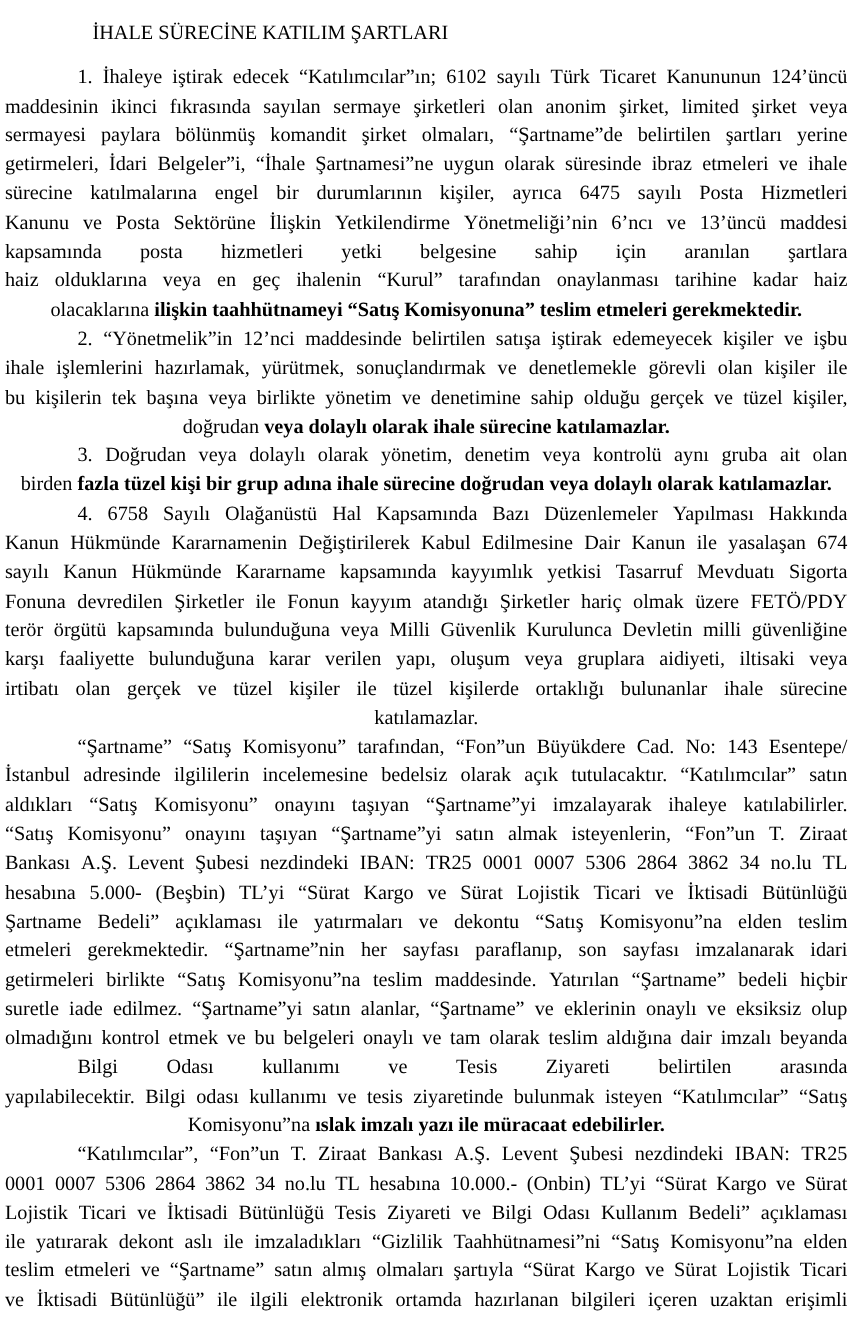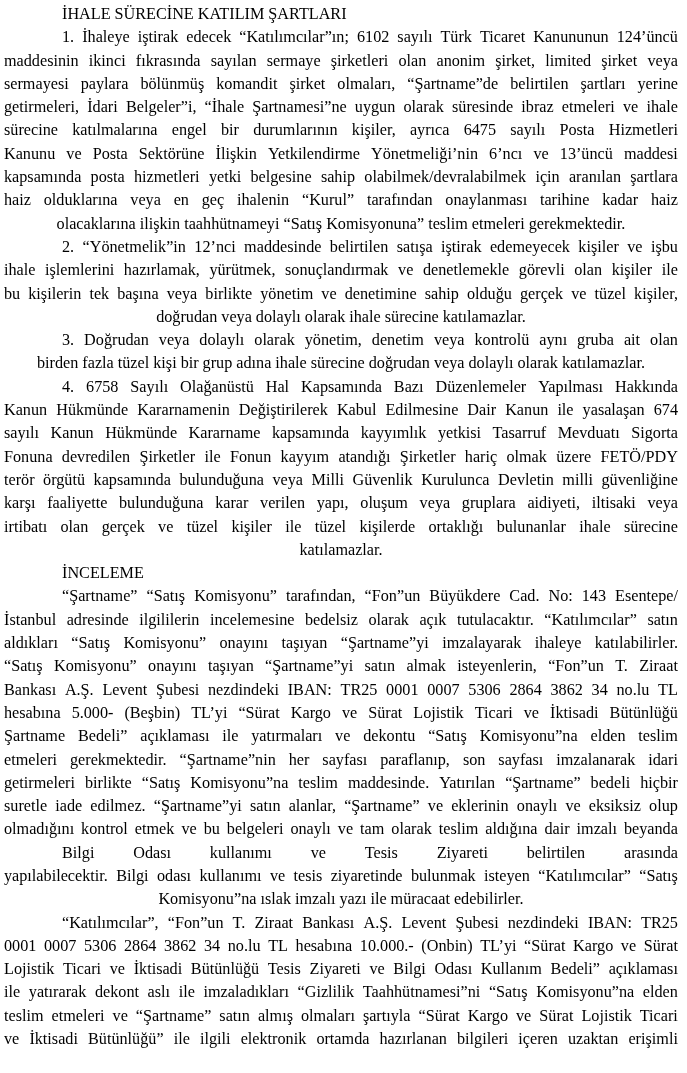--- a/index.html
+++ b/index.html
@@ -6,42 +6,42 @@
   body { width: 687px; height: 1073px; overflow: hidden; }
   .page {
     position: relative;
     padding: 3px 9px 0 4px;
     width: 674px;
     font-family: "Liberation Serif", "DejaVu Serif", serif;
     font-size: 16.2px;
     line-height: 23.3px;
     color: #000000;
   }
-  .heading { margin: 0; padding-left: 58px; font-weight: normal; font-size: 16.2px; }
+  .heading { margin: 12px; padding-left: 58px; font-weight: normal; font-size: 16.2px; }
   .para { margin: 0; text-align: justify; }
   
   .jl { display: flex; justify-content: space-between; white-space: pre; }
   .jl.first { padding-left: 58px; }
   .jl.last { justify-content: center; }
-  .jl.last span + span { margin-left: 4px; }
+  .jl.last span + span { margin-left: 4px; font-weight: bold; }
 </style>
 </head>
 <body>
 
 <div class="page">
 
   <h2 class="heading">İHALE SÜRECİNE KATILIM ŞARTLARI</h2>
   <div class="para">
       <div class="jl first"><span>1.</span><span>İhaleye</span><span>iştirak</span><span>edecek</span><span>“Katılımcılar”ın;</span><span>6102</span><span>sayılı</span><span>Türk</span><span>Ticaret</span><span>Kanununun</span><span>124’üncü</span></div>
       <div class="jl"><span>maddesinin</span><span>ikinci</span><span>fıkrasında</span><span>sayılan</span><span>sermaye</span><span>şirketleri</span><span>olan</span><span>anonim</span><span>şirket,</span><span>limited</span><span>şirket</span><span>veya</span></div>
       <div class="jl"><span>sermayesi</span><span>paylara</span><span>bölünmüş</span><span>komandit</span><span>şirket</span><span>olmaları,</span><span>“Şartname”de</span><span>belirtilen</span><span>şartları</span><span>yerine</span></div>
       <div class="jl"><span>getirmeleri,</span><span>İdari</span><span>Belgeler”i,</span><span>“İhale</span><span>Şartnamesi”ne</span><span>uygun</span><span>olarak</span><span>süresinde</span><span>ibraz</span><span>etmeleri</span><span>ve</span><span>ihale</span></div>
       <div class="jl"><span>sürecine</span><span>katılmalarına</span><span>engel</span><span>bir</span><span>durumlarının</span><span>kişiler,</span><span>ayrıca</span><span>6475</span><span>sayılı</span><span>Posta</span><span>Hizmetleri</span></div>
       <div class="jl"><span>Kanunu</span><span>ve</span><span>Posta</span><span>Sektörüne</span><span>İlişkin</span><span>Yetkilendirme</span><span>Yönetmeliği’nin</span><span>6’ncı</span><span>ve</span><span>13’üncü</span><span>maddesi</span></div>
-      <div class="jl"><span>kapsamında</span><span>posta</span><span>hizmetleri</span><span>yetki</span><span>belgesine</span><span>sahip</span><span>olabilmek/devralabilmek</span><span>için</span><span>aranılan</span><span>şartlara</span></div>
+      <div class="jl"><span>kapsamında</span><span>posta</span><span>hizmetleri</span><span>yetki</span><span>belgesine</span><span>sahip</span><span>için</span><span>aranılan</span><span>şartlara</span></div>
       <div class="jl"><span>haiz</span><span>olduklarına</span><span>veya</span><span>en</span><span>geç</span><span>ihalenin</span><span>“Kurul”</span><span>tarafından</span><span>onaylanması</span><span>tarihine</span><span>kadar</span><span>haiz</span></div>
       <div class="jl last"><span>olacaklarına</span><span>ilişkin</span><span>taahhütnameyi</span><span>“Satış</span><span>Komisyonuna”</span><span>teslim</span><span>etmeleri</span><span>gerekmektedir.</span></div>
     </div>
   <div class="para">
       <div class="jl first"><span>2.</span><span>“Yönetmelik”in</span><span>12’nci</span><span>maddesinde</span><span>belirtilen</span><span>satışa</span><span>iştirak</span><span>edemeyecek</span><span>kişiler</span><span>ve</span><span>işbu</span></div>
       <div class="jl"><span>ihale</span><span>işlemlerini</span><span>hazırlamak,</span><span>yürütmek,</span><span>sonuçlandırmak</span><span>ve</span><span>denetlemekle</span><span>görevli</span><span>olan</span><span>kişiler</span><span>ile</span></div>
       <div class="jl"><span>bu</span><span>kişilerin</span><span>tek</span><span>başına</span><span>veya</span><span>birlikte</span><span>yönetim</span><span>ve</span><span>denetimine</span><span>sahip</span><span>olduğu</span><span>gerçek</span><span>ve</span><span>tüzel</span><span>kişiler,</span></div>
       <div class="jl last"><span>doğrudan</span><span>veya</span><span>dolaylı</span><span>olarak</span><span>ihale</span><span>sürecine</span><span>katılamazlar.</span></div>
     </div>
   <div class="para">
@@ -52,21 +52,20 @@
       <div class="jl first"><span>4.</span><span>6758</span><span>Sayılı</span><span>Olağanüstü</span><span>Hal</span><span>Kapsamında</span><span>Bazı</span><span>Düzenlemeler</span><span>Yapılması</span><span>Hakkında</span></div>
       <div class="jl"><span>Kanun</span><span>Hükmünde</span><span>Kararnamenin</span><span>Değiştirilerek</span><span>Kabul</span><span>Edilmesine</span><span>Dair</span><span>Kanun</span><span>ile</span><span>yasalaşan</span><span>674</span></div>
       <div class="jl"><span>sayılı</span><span>Kanun</span><span>Hükmünde</span><span>Kararname</span><span>kapsamında</span><span>kayyımlık</span><span>yetkisi</span><span>Tasarruf</span><span>Mevduatı</span><span>Sigorta</span></div>
       <div class="jl"><span>Fonuna</span><span>devredilen</span><span>Şirketler</span><span>ile</span><span>Fonun</span><span>kayyım</span><span>atandığı</span><span>Şirketler</span><span>hariç</span><span>olmak</span><span>üzere</span><span>FETÖ/PDY</span></div>
       <div class="jl"><span>terör</span><span>örgütü</span><span>kapsamında</span><span>bulunduğuna</span><span>veya</span><span>Milli</span><span>Güvenlik</span><span>Kurulunca</span><span>Devletin</span><span>milli</span><span>güvenliğine</span></div>
       <div class="jl"><span>karşı</span><span>faaliyette</span><span>bulunduğuna</span><span>karar</span><span>verilen</span><span>yapı,</span><span>oluşum</span><span>veya</span><span>gruplara</span><span>aidiyeti,</span><span>iltisaki</span><span>veya</span></div>
       <div class="jl"><span>irtibatı</span><span>olan</span><span>gerçek</span><span>ve</span><span>tüzel</span><span>kişiler</span><span>ile</span><span>tüzel</span><span>kişilerde</span><span>ortaklığı</span><span>bulunanlar</span><span>ihale</span><span>sürecine</span></div>
       <div class="jl last"><span>katılamazlar.</span></div>
     </div>
 
-  <h2 class="heading">İNCELEME</h2>
   <div class="para">
       <div class="jl first"><span>“Şartname”</span><span>“Satış</span><span>Komisyonu”</span><span>tarafından,</span><span>“Fon”un</span><span>Büyükdere</span><span>Cad.</span><span>No:</span><span>143</span><span>Esentepe/</span></div>
       <div class="jl"><span>İstanbul</span><span>adresinde</span><span>ilgililerin</span><span>incelemesine</span><span>bedelsiz</span><span>olarak</span><span>açık</span><span>tutulacaktır.</span><span>“Katılımcılar”</span><span>satın</span></div>
       <div class="jl"><span>aldıkları</span><span>“Satış</span><span>Komisyonu”</span><span>onayını</span><span>taşıyan</span><span>“Şartname”yi</span><span>imzalayarak</span><span>ihaleye</span><span>katılabilirler.</span></div>
       <div class="jl"><span>“Satış</span><span>Komisyonu”</span><span>onayını</span><span>taşıyan</span><span>“Şartname”yi</span><span>satın</span><span>almak</span><span>isteyenlerin,</span><span>“Fon”un</span><span>T.</span><span>Ziraat</span></div>
       <div class="jl"><span>Bankası</span><span>A.Ş.</span><span>Levent</span><span>Şubesi</span><span>nezdindeki</span><span>IBAN:</span><span>TR25</span><span>0001</span><span>0007</span><span>5306</span><span>2864</span><span>3862</span><span>34</span><span>no.lu</span><span>TL</span></div>
       <div class="jl"><span>hesabına</span><span>5.000-</span><span>(Beşbin)</span><span>TL’yi</span><span>“Sürat</span><span>Kargo</span><span>ve</span><span>Sürat</span><span>Lojistik</span><span>Ticari</span><span>ve</span><span>İktisadi</span><span>Bütünlüğü</span></div>
       <div class="jl"><span>Şartname</span><span>Bedeli”</span><span>açıklaması</span><span>ile</span><span>yatırmaları</span><span>ve</span><span>dekontu</span><span>“Satış</span><span>Komisyonu”na</span><span>elden</span><span>teslim</span></div>
       <div class="jl"><span>etmeleri</span><span>gerekmektedir.</span><span>“Şartname”nin</span><span>her</span><span>sayfası</span><span>paraflanıp,</span><span>son</span><span>sayfası</span><span>imzalanarak</span><span>idari</span></div>
       <div class="jl"><span>getirmeleri</span><span>birlikte</span><span>“Satış</span><span>Komisyonu”na</span><span>teslim</span><span>maddesinde.</span><span>Yatırılan</span><span>“Şartname”</span><span>bedeli</span><span>hiçbir</span></div>

